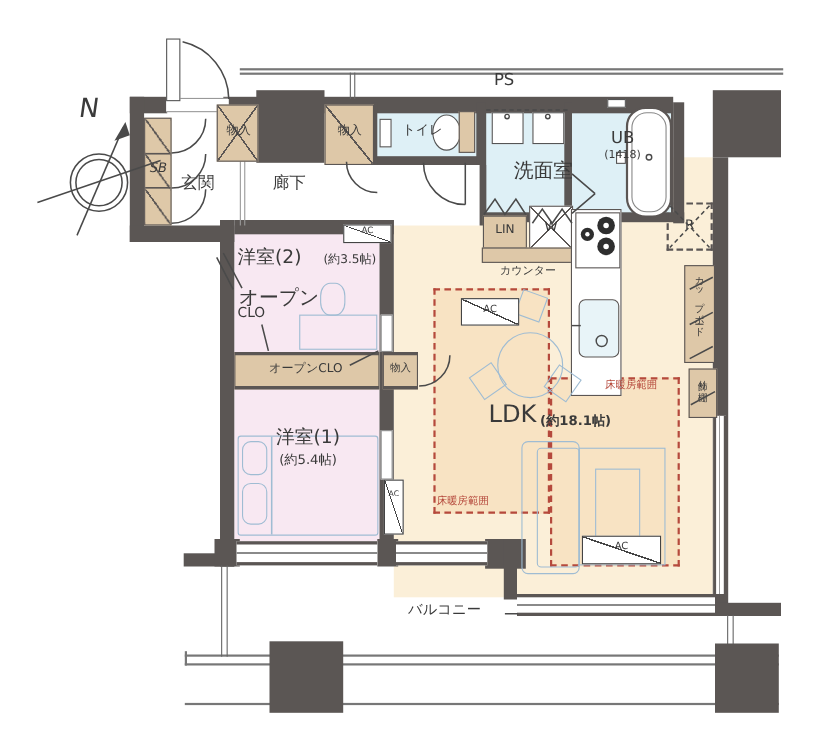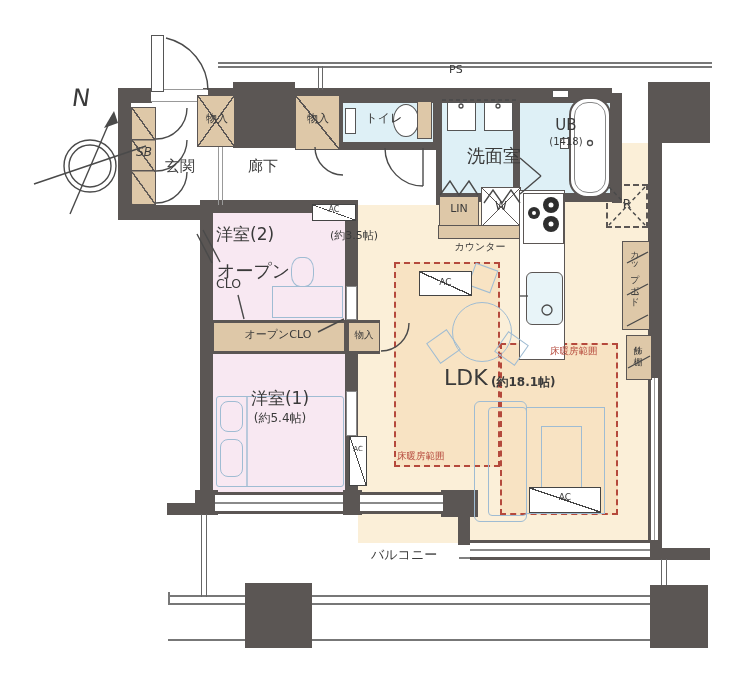--- a/index.html
+++ b/index.html
@@ -140,38 +140,38 @@
   <div class="furn" style="left:488px;top:407px;width:39px;height:109px;border-radius:4px;"></div>
   <div class="furn" style="left:526px;top:407px;width:79px;height:107px;"></div>
   <div class="furn" style="left:541px;top:426px;width:41px;height:71px;"></div>
 
   <div class="acbox" style="left:312px;top:204px;width:44px;height:17px;"></div>
   <div class="acbox" style="left:419px;top:271px;width:53px;height:25px;"></div>
   <div class="acbox" style="left:349px;top:436px;width:18px;height:50px;"></div>
   <div class="acbox" style="left:529px;top:487px;width:72px;height:26px;"></div>
 
   <span class="lbl" style="left:72px;top:85px;font-size:24px;font-weight:500;transform:skewX(-8deg);">N</span>
-  <span class="lbl" style="left:449px;top:64px;font-size:11px;">PS</span>
+  <span class="lbl" style="left:449px;top:64px;font-size:15px;">PS</span>
   <span class="lbl ctr" style="left:150px;top:158px;width:60px;font-size:15px;">玄関</span>
   <span class="lbl ctr" style="left:237px;top:158px;width:52px;font-size:15px;">廊下</span>
   <span class="lbl ctr" style="left:128px;top:146px;width:32px;font-size:12px;font-style:italic;">SB</span>
   <span class="lbl ctr" style="left:196px;top:113px;width:42px;font-size:11px;">物入</span>
   <span class="lbl ctr" style="left:296px;top:113px;width:44px;font-size:11px;">物入</span>
   <span class="lbl ctr" style="left:358px;top:112px;width:52px;font-size:12px;">トイレ</span>
   <span class="lbl ctr" style="left:464px;top:146px;width:60px;font-size:18px;">洗面室</span>
   <span class="lbl ctr" style="left:546px;top:117px;width:40px;font-size:15px;">UB</span>
   <span class="lbl ctr" style="left:542px;top:136px;width:48px;font-size:10px;">(1418)</span>
   <span class="lbl ctr" style="left:440px;top:203px;width:38px;font-size:11px;">LIN</span>
   <span class="lbl ctr" style="left:481px;top:200px;width:40px;font-size:12px;">W</span>
   <span class="lbl ctr" style="left:606px;top:198px;width:42px;font-size:12px;">R</span>
   <span class="lbl ctr" style="left:440px;top:241px;width:80px;font-size:10px;">カウンター</span>
   <span class="lbl vtext" style="left:629px;top:245px;font-size:9px;letter-spacing:1px;">カップボード</span>
   <span class="lbl vtext" style="left:632px;top:339px;font-size:9px;">飾り棚</span>
   <span class="lbl" style="left:216px;top:225px;font-size:17px;">洋室(2)</span>
-  <span class="lbl" style="left:294px;top:230px;font-size:11px;margin-left:36px;">(約3.5帖)</span>
+  <span class="lbl" style="left:294px;top:230px;font-size:11px;">(約3.5帖)</span>
   <span class="lbl" style="left:217px;top:261px;font-size:18px;">オープン</span>
   <span class="lbl" style="left:216px;top:277px;font-size:12.5px;">CLO</span>
   <span class="lbl ctr" style="left:222px;top:329px;width:112px;font-size:11px;">オープンCLO</span>
   <span class="lbl ctr" style="left:348px;top:330px;width:32px;font-size:9.5px;">物入</span>
   <span class="lbl ctr" style="left:230px;top:389px;width:100px;font-size:17px;">洋室(1)</span>
   <span class="lbl ctr" style="left:230px;top:412px;width:100px;font-size:12px;">(約5.4帖)</span>
   <span class="lbl" style="left:444px;top:366px;font-size:22px;">LDK</span>
   <span class="lbl" style="left:491px;top:376px;font-size:12px;font-weight:bold;">(約18.1帖)</span>
   <span class="lbl red" style="left:397px;top:451px;font-size:9.5px;">床暖房範囲</span>
   <span class="lbl red" style="left:550px;top:346px;font-size:9.5px;">床暖房範囲</span>

